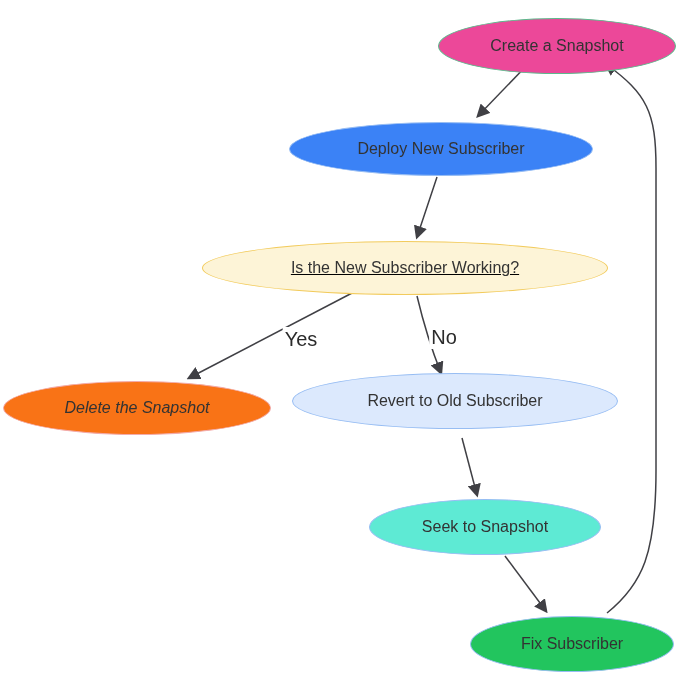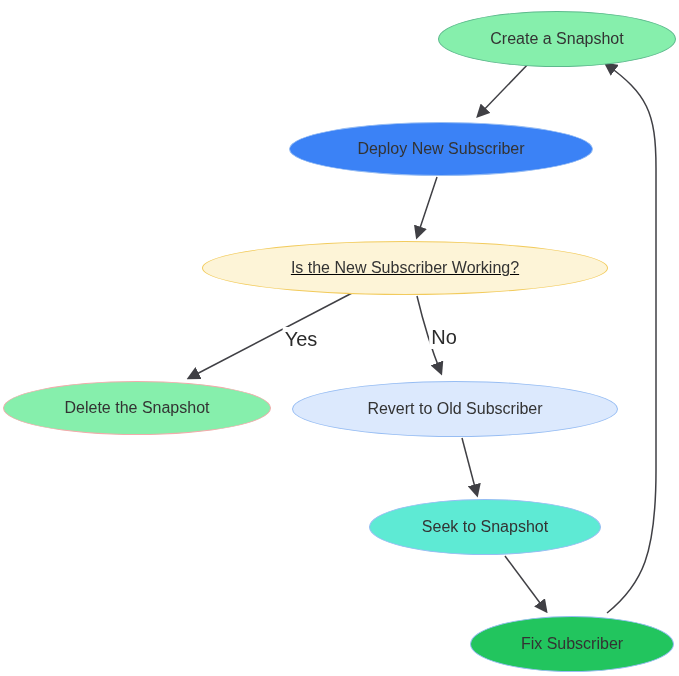--- a/index.html
+++ b/index.html
@@ -66,33 +66,33 @@
     </defs>
   <path d="M 531 61 L 478 116" class="edge" stroke="#404045" marker-end="url(#arrowhead)"></path>
       <path d="M 437 177 L 417 237" class="edge" stroke="#404045" marker-end="url(#arrowhead)"></path>
       <path d="M 354 292 L 189 378" class="edge" stroke="#404045" marker-end="url(#arrowhead)"></path>
       <path d="M 417 296 Q 427 338 441 373" class="edge" stroke="#404045" marker-end="url(#arrowhead)"></path>
       <path d="M 462 438 L 477 495" class="edge" stroke="#404045" marker-end="url(#arrowhead)"></path>
       <path d="M 505 556 L 546 611" class="edge" stroke="#404045" marker-end="url(#arrowhead)"></path>
       <path d="M 607 613 C 643 584 656 553 656 470 L 656 168 C 656 112 647 94 606 64" class="edge" stroke="#404045" marker-end="url(#arrowhead)"></path>
     </svg>
   <div id="nodes">
-      <div class="node" style="left: 438px; top: 11px; width: 238px; height: 56px; background: #86efac; border-color: rgb(92, 185, 140); align-items: center;">
+      <div class="node" style="left: 438px; top: 18px; width: 238px; height: 56px; background: #ec4899; border-color: rgb(92, 185, 140); align-items: center;">
         <span>Create a Snapshot</span>
       </div>
       <div class="node" style="left: 289px; top: 122px; width: 304px; height: 54px; background: #3b82f6; border-color: rgb(151, 189, 243); justify-content: center;">
         <span>Deploy New Subscriber</span>
       </div>
       <div class="node" style="left: 202px; top: 241px; width: 406px; height: 54px; background: rgb(253, 244, 215); border-color: rgb(242, 203, 93); text-decoration: underline;">
         <span>Is the New Subscriber Working?</span>
       </div>
-      <div class="node" style="left: 3px; top: 381px; width: 268px; height: 54px; background: #86efac; border-color: rgb(242, 171, 171);">
+      <div class="node" style="left: 3px; top: 381px; width: 268px; height: 54px; background: #f97316; border-color: rgb(242, 171, 171); font-style: italic;">
         <span>Delete the Snapshot</span>
       </div>
-      <div class="node" style="left: 292px; top: 381px; width: 326px; height: 56px; background: rgb(220, 233, 253); border-color: rgb(151, 189, 243);">
+      <div class="node" style="left: 292px; top: 373px; width: 326px; height: 56px; background: rgb(220, 233, 253); border-color: rgb(151, 189, 243);">
         <span>Revert to Old Subscriber</span>
       </div>
       <div class="node" style="left: 369px; top: 499px; width: 232px; height: 56px; background: #5eead4; border-color: rgb(151, 189, 243);">
         <span>Seek to Snapshot</span>
       </div>
       <div class="node" style="left: 470px; top: 616px; width: 204px; height: 56px; background: #22c55e; border-color: rgb(151, 189, 243);">
         <span>Fix Subscriber</span>
       </div>
     </div>
   <div id="labels">

